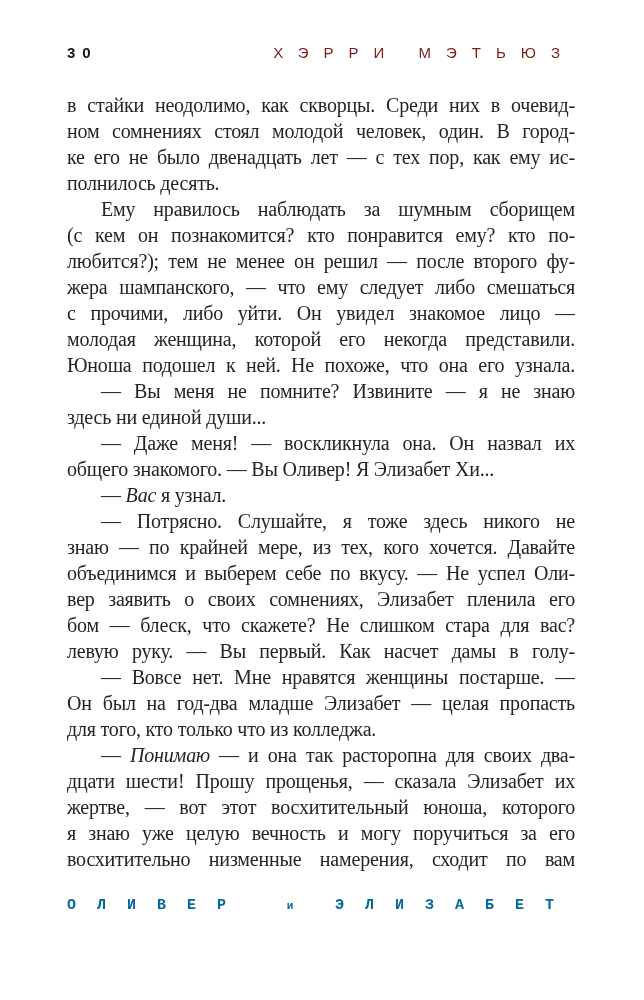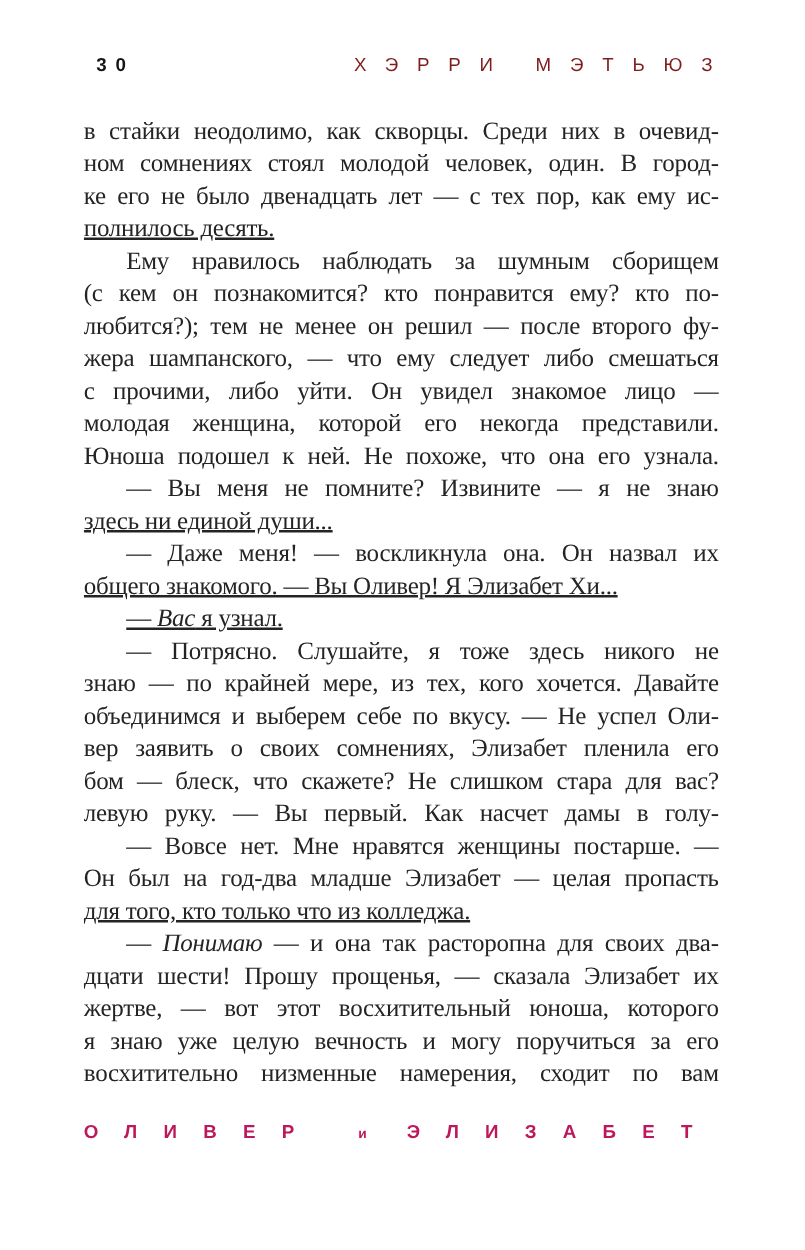--- a/index.html
+++ b/index.html
@@ -8,21 +8,21 @@
     width: 644px;
     height: 1000px;
     background: #ffffff;
     font-family: "Liberation Serif", serif;
     color: #242424;
     overflow: hidden;
   }
   .header {
     position: absolute;
     top: 44px;
-    left: 77px;
+    left: 67px;
     width: 508px;
     display: flex;
     justify-content: space-between;
     align-items: center;
     font-family: "Liberation Sans", sans-serif;
     color: #161616;
   }
   .pagenum {
     font-size: 15px;
     font-weight: 700;
@@ -45,33 +45,33 @@
     line-height: 26px;
     letter-spacing: -0.2px;
   }
   .line {
     text-align: justify;
     text-align-last: justify;
     height: 26px;
     overflow: hidden;
   }
   .line.ind { text-indent: 34px; }
-  .line.left { text-align-last: left; text-decoration: underline; }
+  .line.left { text-align-last: left; }
   .line .it { font-style: italic; }
   .footer {
     position: absolute;
     top: 897px;
     left: 67px;
     width: 508px;
     display: flex;
     justify-content: space-between;
     align-items: baseline;
-    font-family: Liberation Sans, sans-serif;
+    font-family: Liberation Mono, monospace;
     font-weight: 700;
-    color: #be185d;
+    color: #0369a1;
   }
   .fword {
     font-size: 15px;
     letter-spacing: 21px;
     white-space: nowrap;
   }
   .fand {
     font-size: 11px;
     letter-spacing: 2px;
   }

